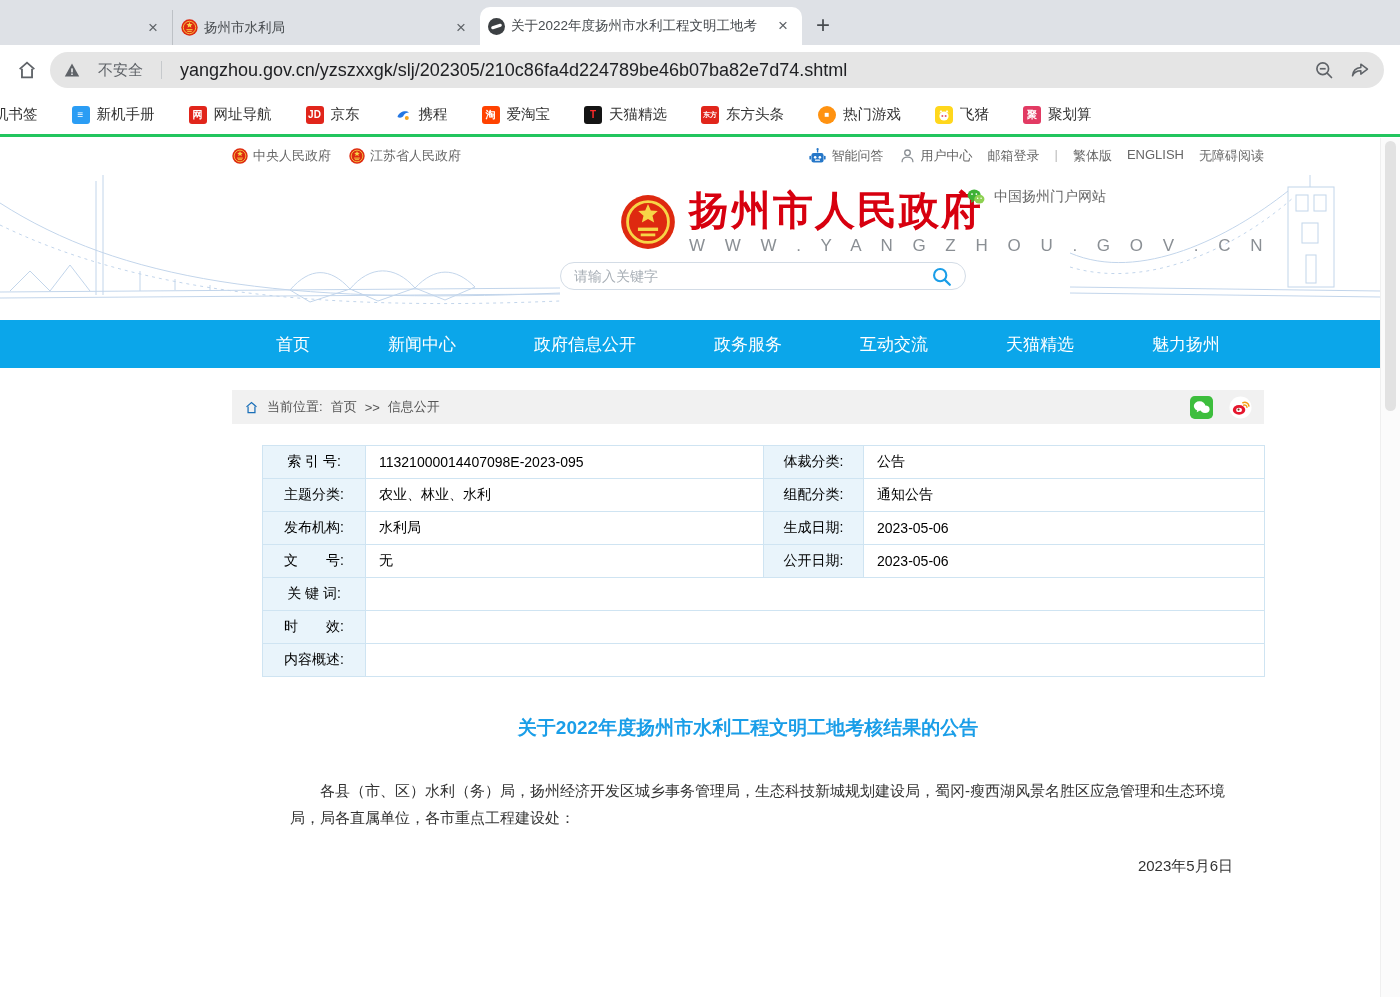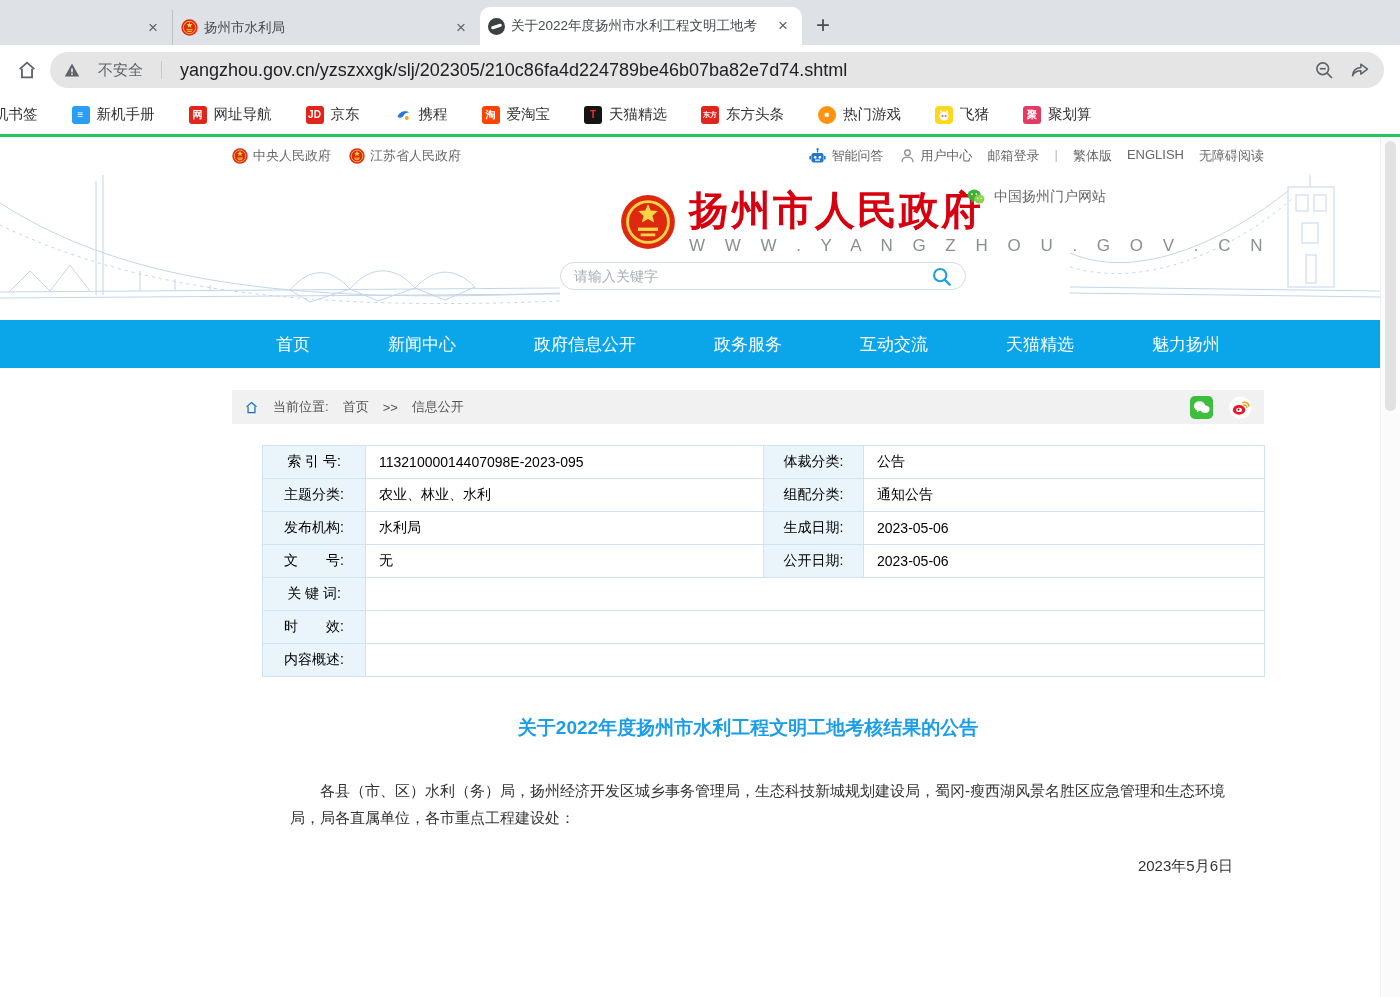--- a/index.html
+++ b/index.html
@@ -55,21 +55,21 @@
   .searchbar input { flex:1; border:none; outline:none; font-size:14px; color:#333; background:transparent; font-family:inherit; }
   .searchbar input::placeholder { color:#a8afb6; }
 
   
   .nav { height:48px; }
   .nav-inner { width:1032px; margin-left:232px; height:100%; display:flex; align-items:center; justify-content:space-between; padding:0 44px; color:#fff; font-size:17px; }
   .nav-item { cursor:pointer; white-space:nowrap; }
 
   
   .container { width:1032px; margin-left:232px; }
-  .breadcrumb { margin-top:22px; height:34px; background:#f1f1f1; display:flex; align-items:center; padding:0 12px; font-size:13px; color:#555; gap:14px; }
+  .breadcrumb { margin-top:22px; height:34px; background:#f1f1f1; display:flex; align-items:center; padding:0 12px; font-size:13px; color:#555; gap:8px; }
   .crumb-link { color:#555; cursor:pointer; }
   .crumb-icons { margin-left:auto; display:flex; gap:16px; align-items:center; }
   .crumb-icons svg { cursor:pointer; }
 
   table.meta { margin:21px 0 0 30px; width:1002px; border-collapse:collapse; font-size:14px; color:#000000; table-layout:fixed; }
   table.meta td { border:1px solid #cfe4f2; height:33px; }
   td.mlabel { background:#e9f4fb; text-align:center; white-space:pre; }
   td.mvalue { padding-left:13px; background:#fff; white-space:nowrap; overflow:hidden; }
 
   .article-title { margin-top:38px; text-align:center; font-size:19px; font-weight:bold; }

